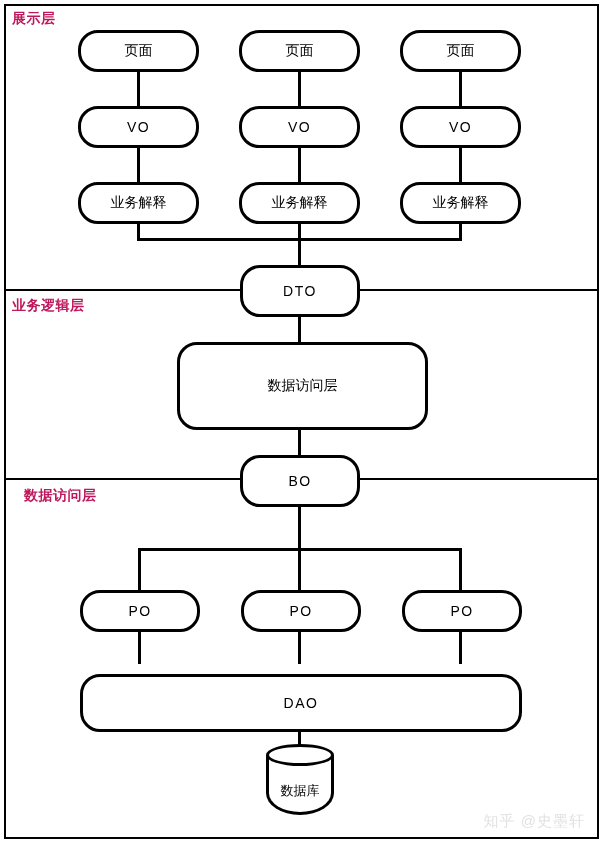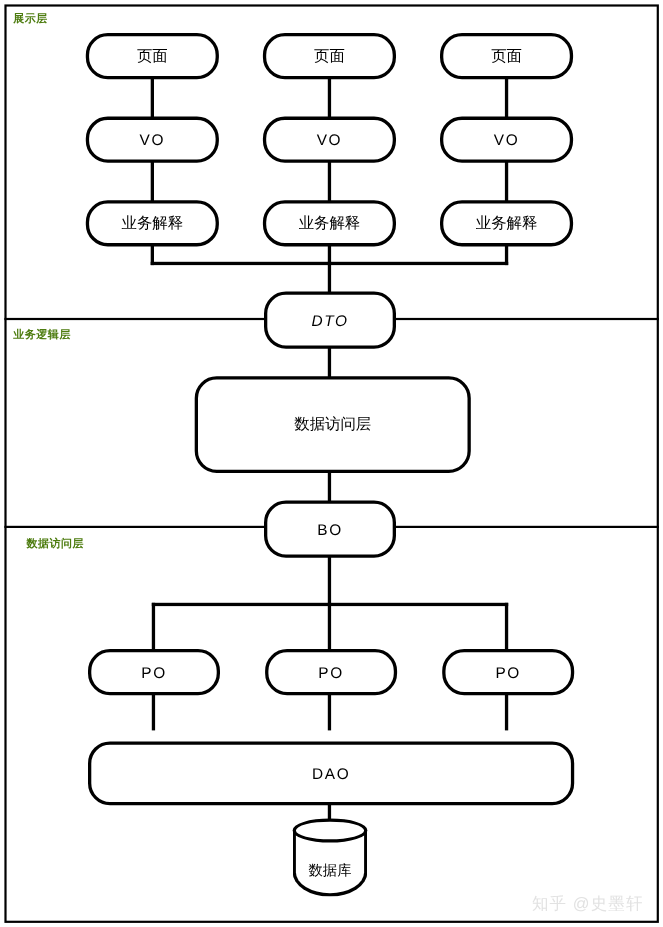--- a/index.html
+++ b/index.html
@@ -33,23 +33,23 @@
   .divider {
     position: absolute;
     left: 4px;
     width: 595px;
     height: 2px;
     background: #000000;
   }
   
   .layer-label {
     position: absolute;
-    font-size: 10px;
+    font-size: 14px;
     font-weight: bold;
-    color: #4d7c0f;
+    color: #be185d;
     letter-spacing: 0.5px;
     white-space: nowrap;
   }
   
   .line-v {
     position: absolute;
     width: 3px;
     background: #000000;
   }
   .line-h {
@@ -160,21 +160,21 @@
   <div class="node" style="left:400px; top:30px;  width:121px; height:42px;">页面</div>
 
   <div class="node latin" style="left:78px;  top:106px; width:121px; height:42px;">VO</div>
   <div class="node latin" style="left:239px; top:106px; width:121px; height:42px;">VO</div>
   <div class="node latin" style="left:400px; top:106px; width:121px; height:42px;">VO</div>
 
   <div class="node" style="left:78px;  top:182px; width:121px; height:42px;">业务解释</div>
   <div class="node" style="left:239px; top:182px; width:121px; height:42px;">业务解释</div>
   <div class="node" style="left:400px; top:182px; width:121px; height:42px;">业务解释</div>
 
-  <div class="node latin" style="left:240px; top:265px; width:120px; height:52px;font-style:italic;">DTO</div>
+  <div class="node latin" style="left:240px; top:265px; width:120px; height:52px;">DTO</div>
 
   <div class="line-v" style="left:298px; top:316px; height:28px;"></div>
 
   <div class="node" style="left:177px; top:342px; width:251px; height:88px;">数据访问层</div>
 
   <div class="line-v" style="left:298px; top:429px; height:28px;"></div>
 
   <div class="node latin" style="left:240px; top:455px; width:120px; height:52px;">BO</div>
 
   <div class="line-v" style="left:298px; top:506px; height:44px;"></div>

